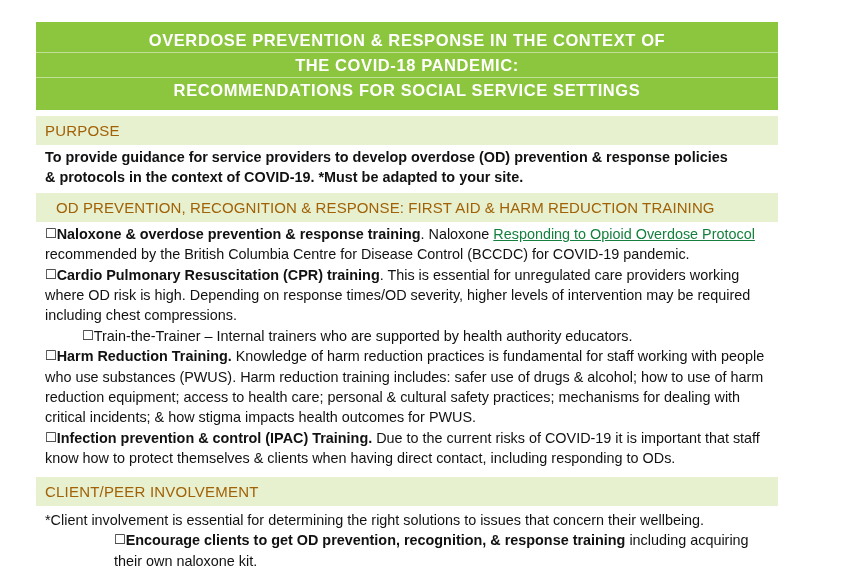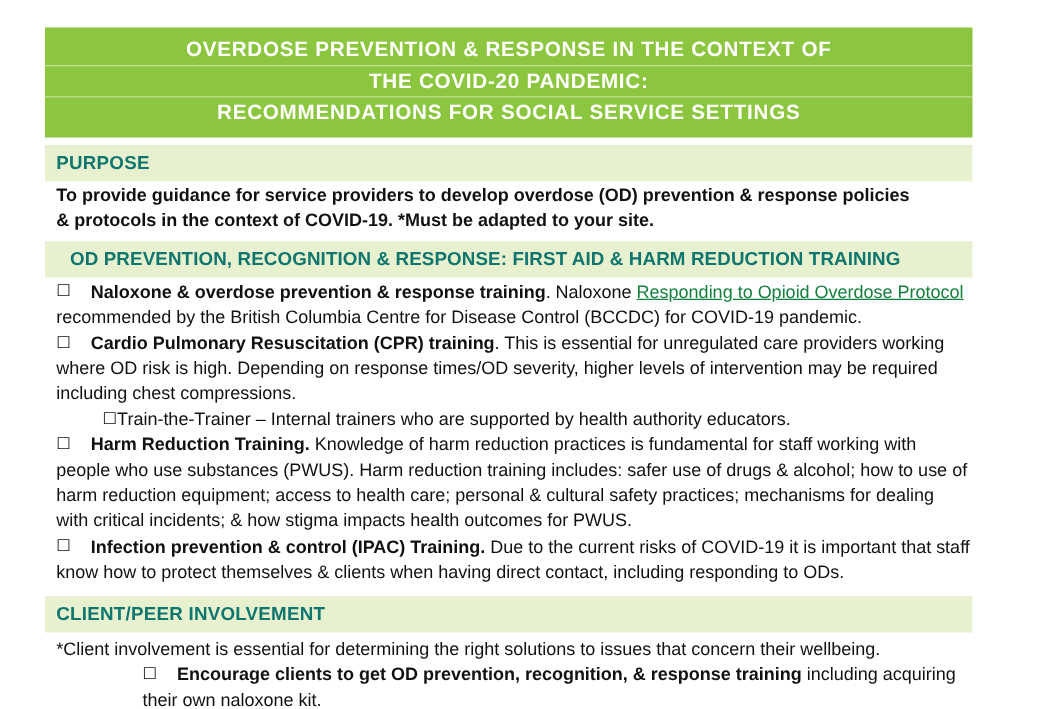--- a/index.html
+++ b/index.html
@@ -41,47 +41,47 @@
     letter-spacing: 0.6px;
     line-height: 22px;
     padding: 1px 16px;
     border-bottom: 1px solid rgba(255,255,255,0.45);
   }
   .title-line:last-child { border-bottom: none; }
 
   
   .section-bar {
     background: #e7f0cf;
-    font-weight: bold;
+    font-weight: normal;
     font-size: 15px;
     letter-spacing: 0.2px;
     line-height: 19px;
     padding: 5px 0 5px 9px;
-    color: #0f766e;
+    color: #a16207;
   }
   .section-bar.tight { letter-spacing: 0.1px; padding-left: 20px; }
 
   
   .block {
     padding: 2px 2px 2px 9px;
     font-size: 14.4px;
     line-height: 20.4px;
     color: #111111;
   }
   .block.bold { font-weight: bold; }
   .block.gap-top { padding-top: 4px; }
 
   p.para {
     margin: 0;
     text-indent: 0;
   }
   .indent-1 { padding-left: 37px; }
   .indent-2 { padding-left: 69px; text-indent: -16px; }
 
-  b, strong { font-weight: bold; margin-left: 16px; }
+  b, strong { font-weight: bold; }
 
   .cbox {
     font-family: "DejaVu Sans", sans-serif;
     font-size: 13px;
     font-weight: normal;
     line-height: 1;
     display: inline-block;
     position: relative;
     top: -1px;
   }
@@ -95,21 +95,21 @@
   .spacer-xs { height: 3px; }
 </style>
 </head>
 <body>
 
 <div class="page">
   <div class="doc">
 
     <div class="title-banner">
       <div class="title-line">OVERDOSE PREVENTION &amp; RESPONSE IN THE CONTEXT OF</div>
-      <div class="title-line">THE COVID-20 PANDEMIC:</div>
+      <div class="title-line">THE COVID-18 PANDEMIC:</div>
       <div class="title-line">RECOMMENDATIONS FOR SOCIAL SERVICE SETTINGS</div>
     </div>
 
     <div class="spacer-sm"></div>
 
     <div class="section-bar">PURPOSE</div>
     <div class="block bold">
       <p class="para">To provide guidance for service providers to develop overdose (OD) prevention &amp; response policies</p>
       <p class="para">&amp; protocols in the context of COVID-19. *Must be adapted to your site.</p>
     </div>

